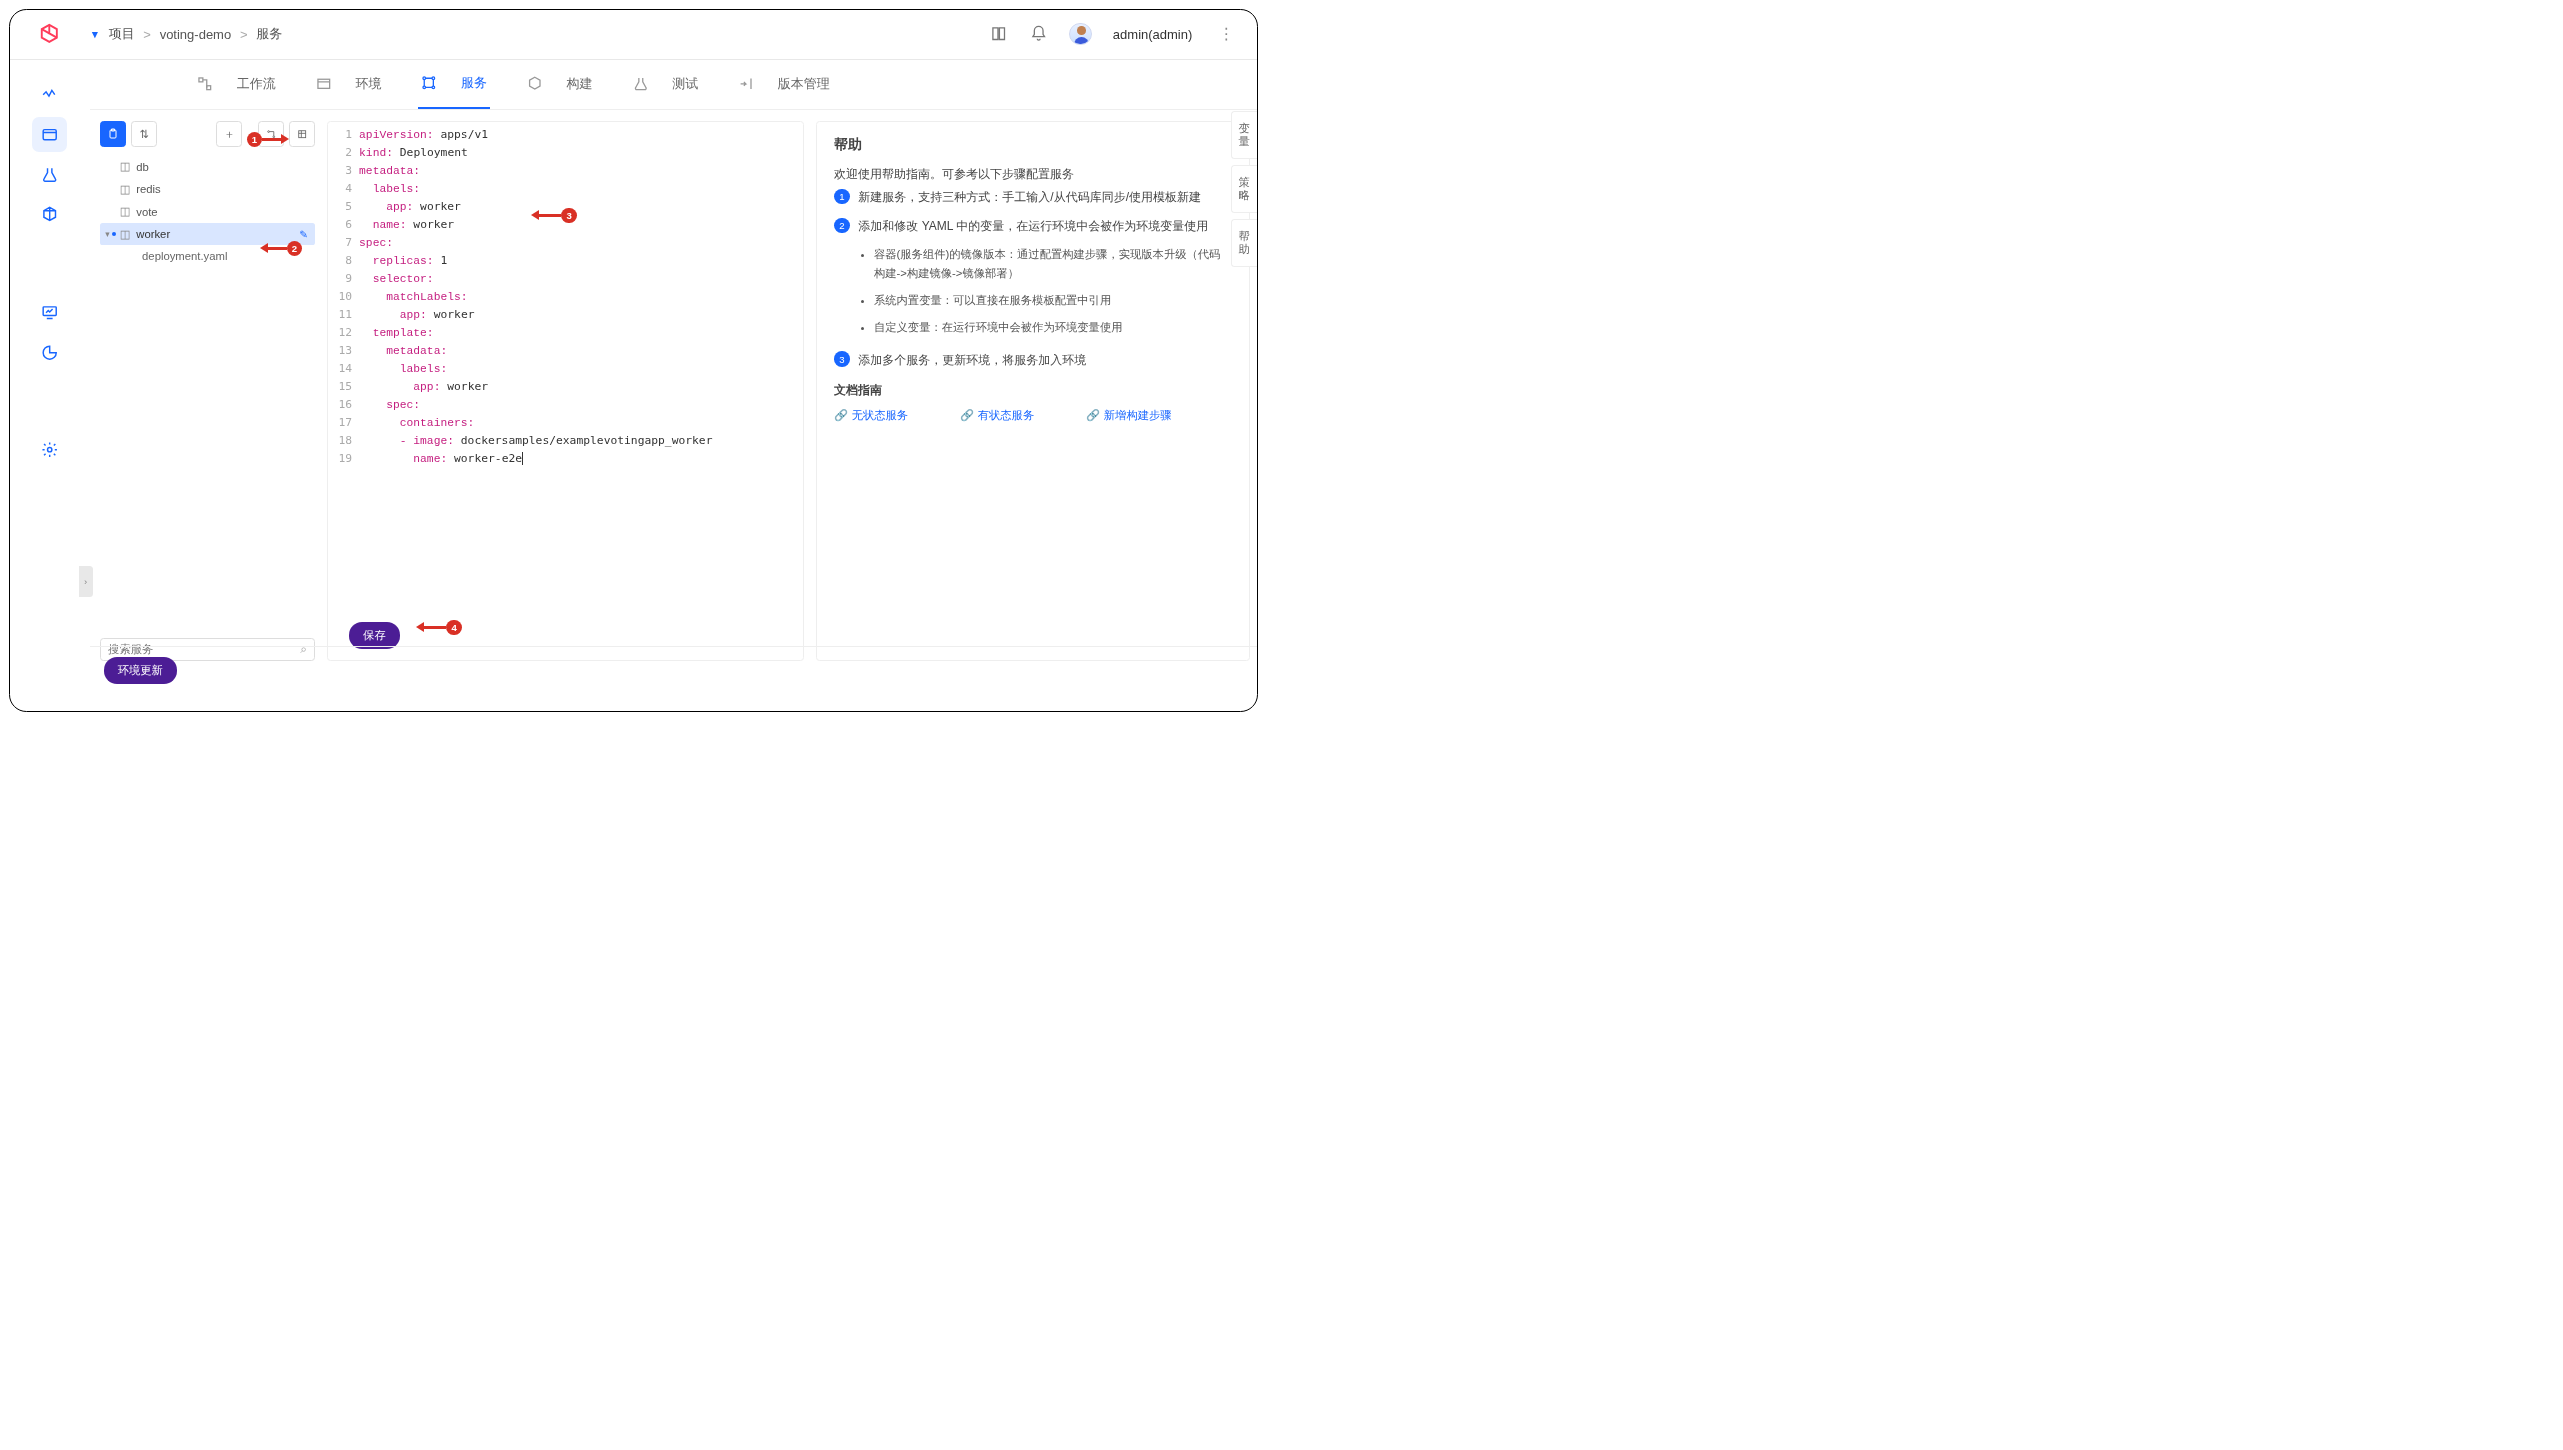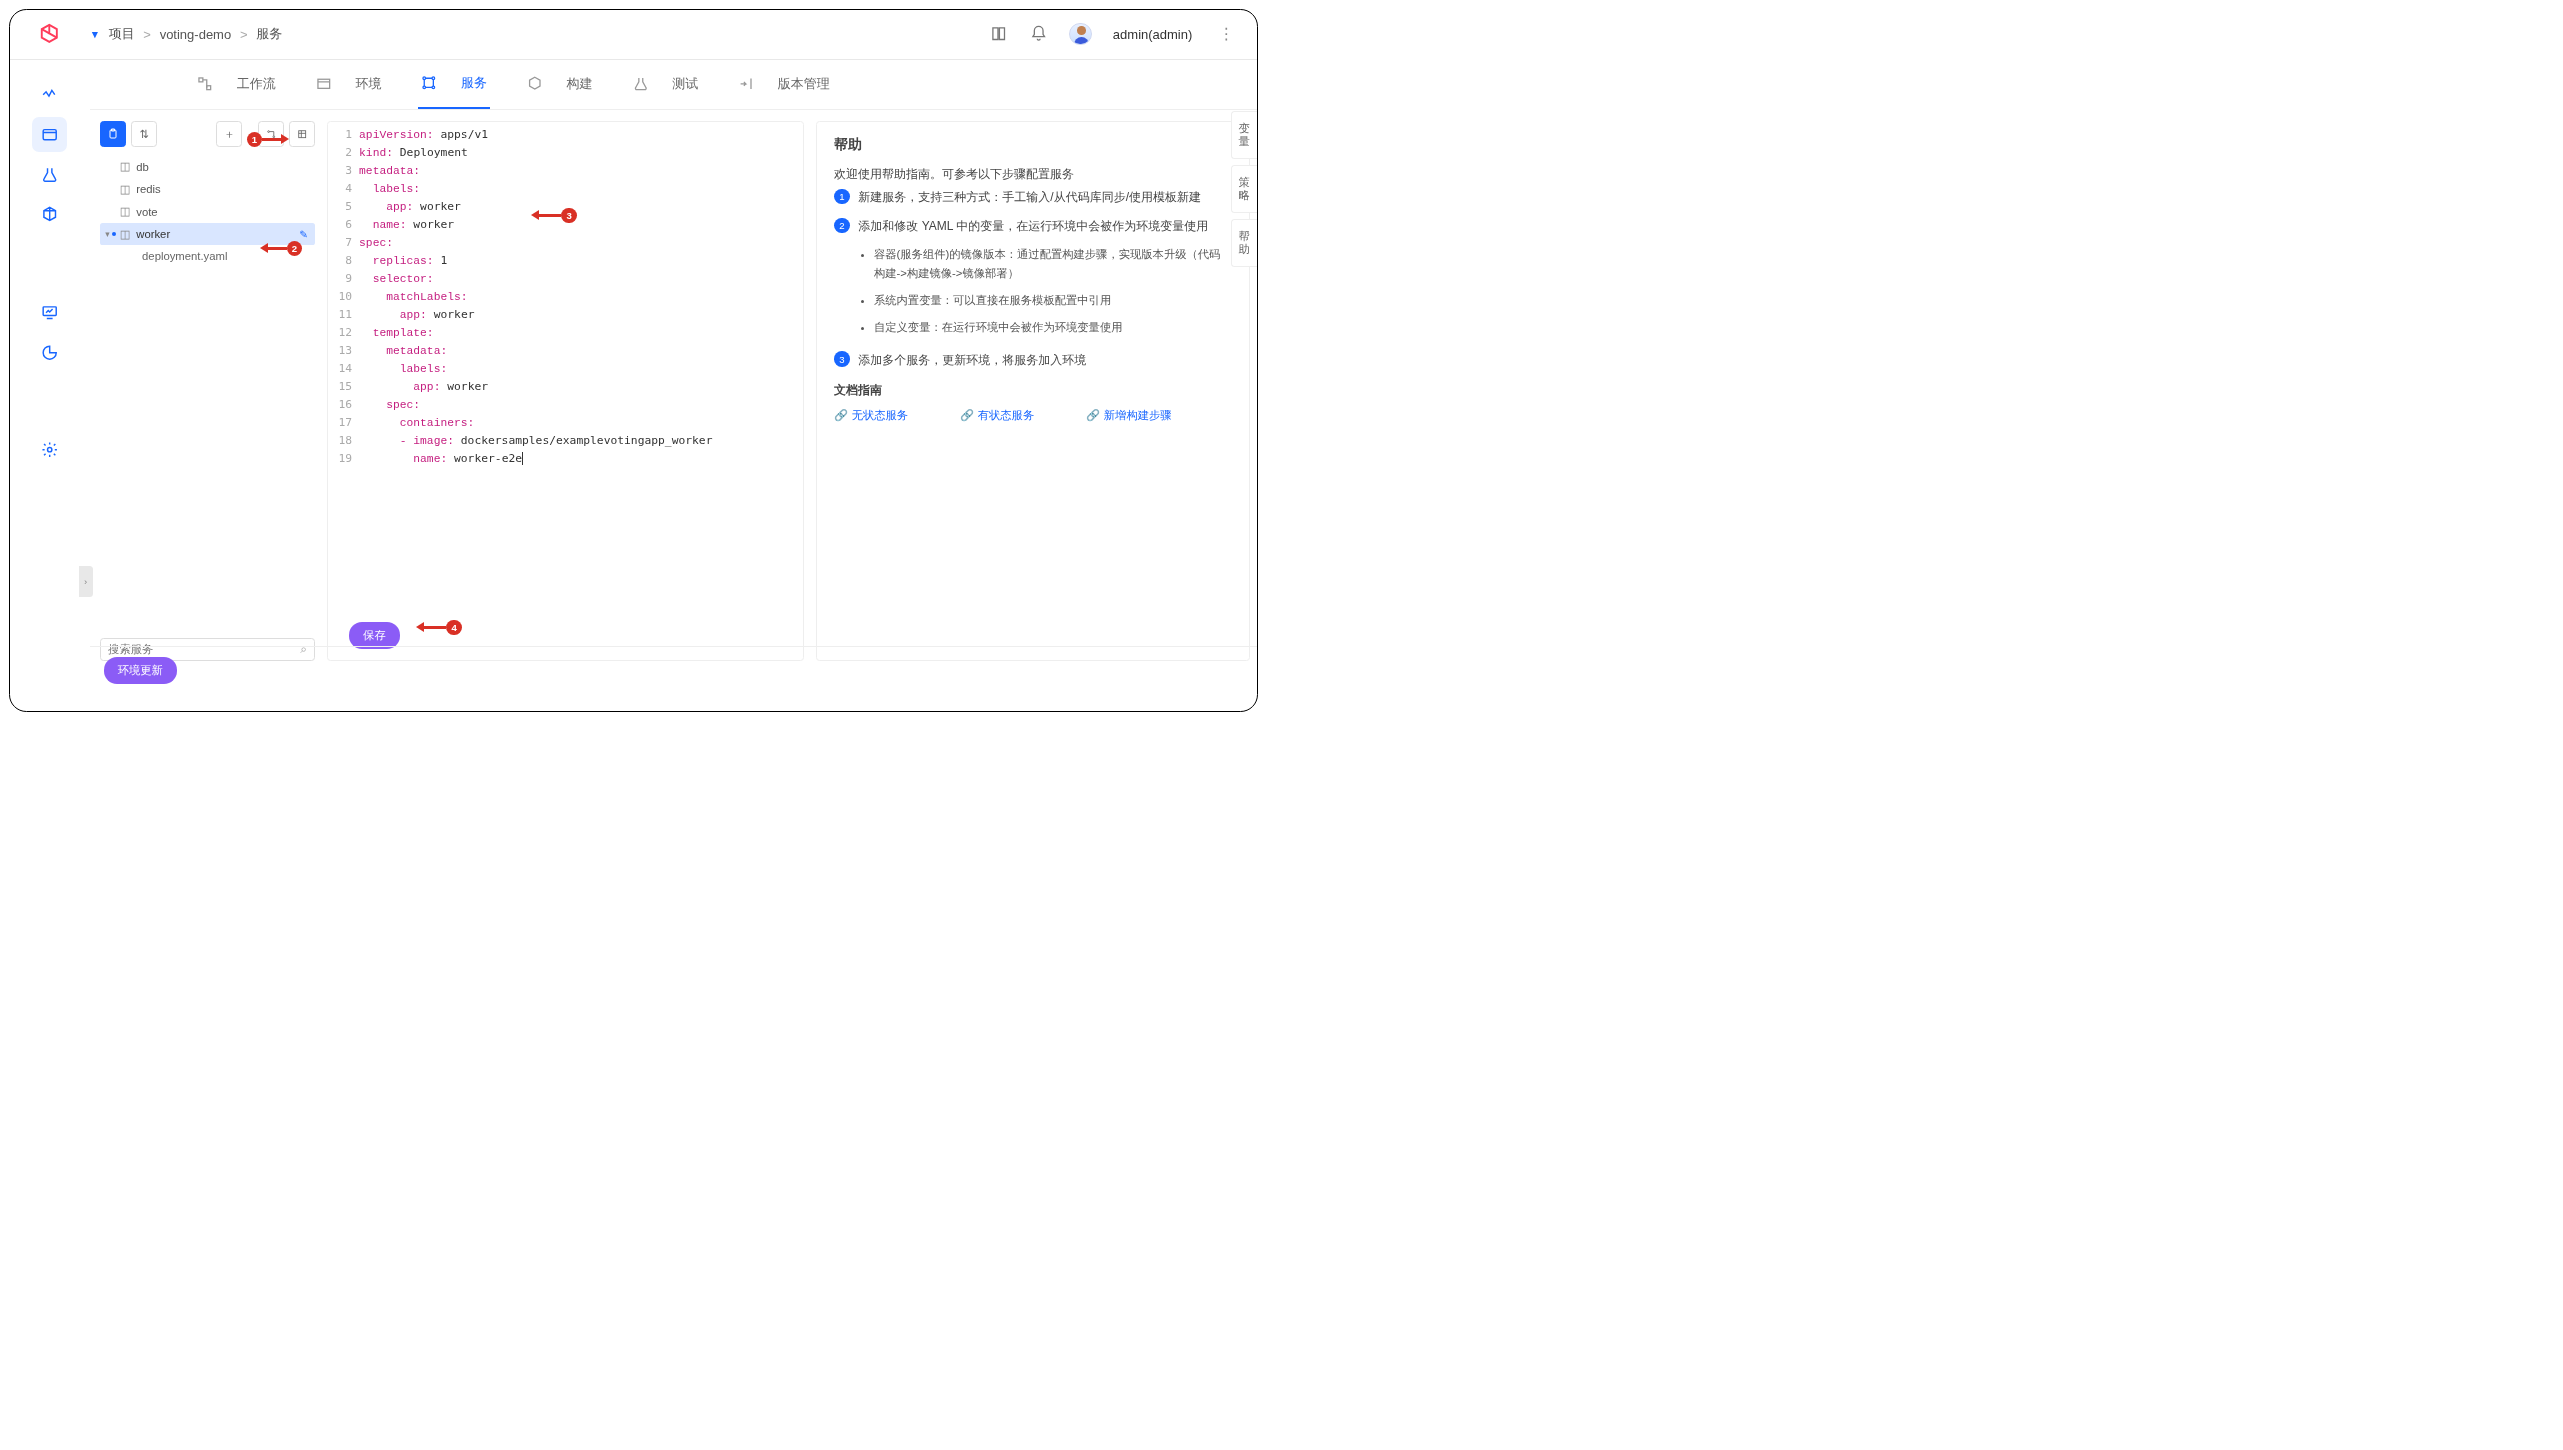--- a/index.html
+++ b/index.html
@@ -219,21 +219,21 @@
 .code-lines { flex:1; white-space: pre; padding-right: 8.7px;}
 .tok-key { color:#c41d7f;font-family:Liberation Mono, monospace; }
 .tok-val { color:#333; }
 .cursor { border-right:0.9px solid #333; animation: blink 1s step-end infinite;}
 @keyframes blink { 50% { border-color: transparent; } }
 .editor-footer {
   padding: 10.4px 21px;
   border-top: 0.9px solid rgba(0,0,0,0);
 }
 .btn-primary {
-  background:#8b5cf6; color:#fff; border:none;
+  background:#4c1d95; color:#fff; border:none;
   padding: 6px 14px; border-radius:13px; font-size:11.3px;
   cursor:pointer;
 }
 
 
 .panel-help {
   width: 434px;
   border: 0.9px solid #eee;
   border-radius: 3.5px;
   padding: 14px 17.4px;

